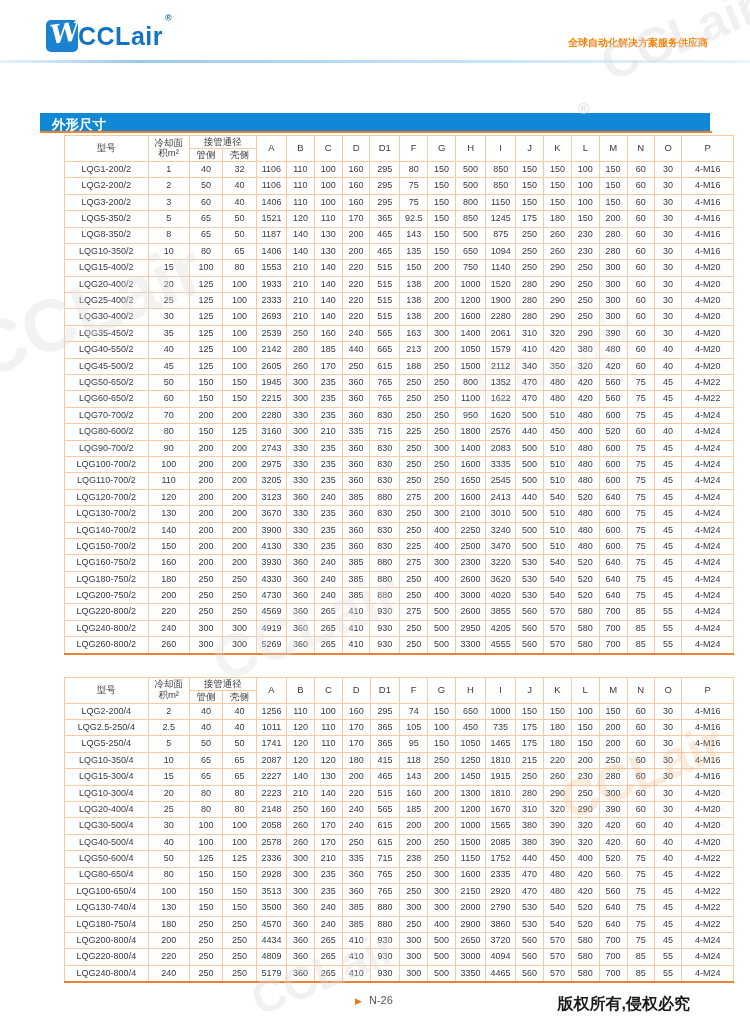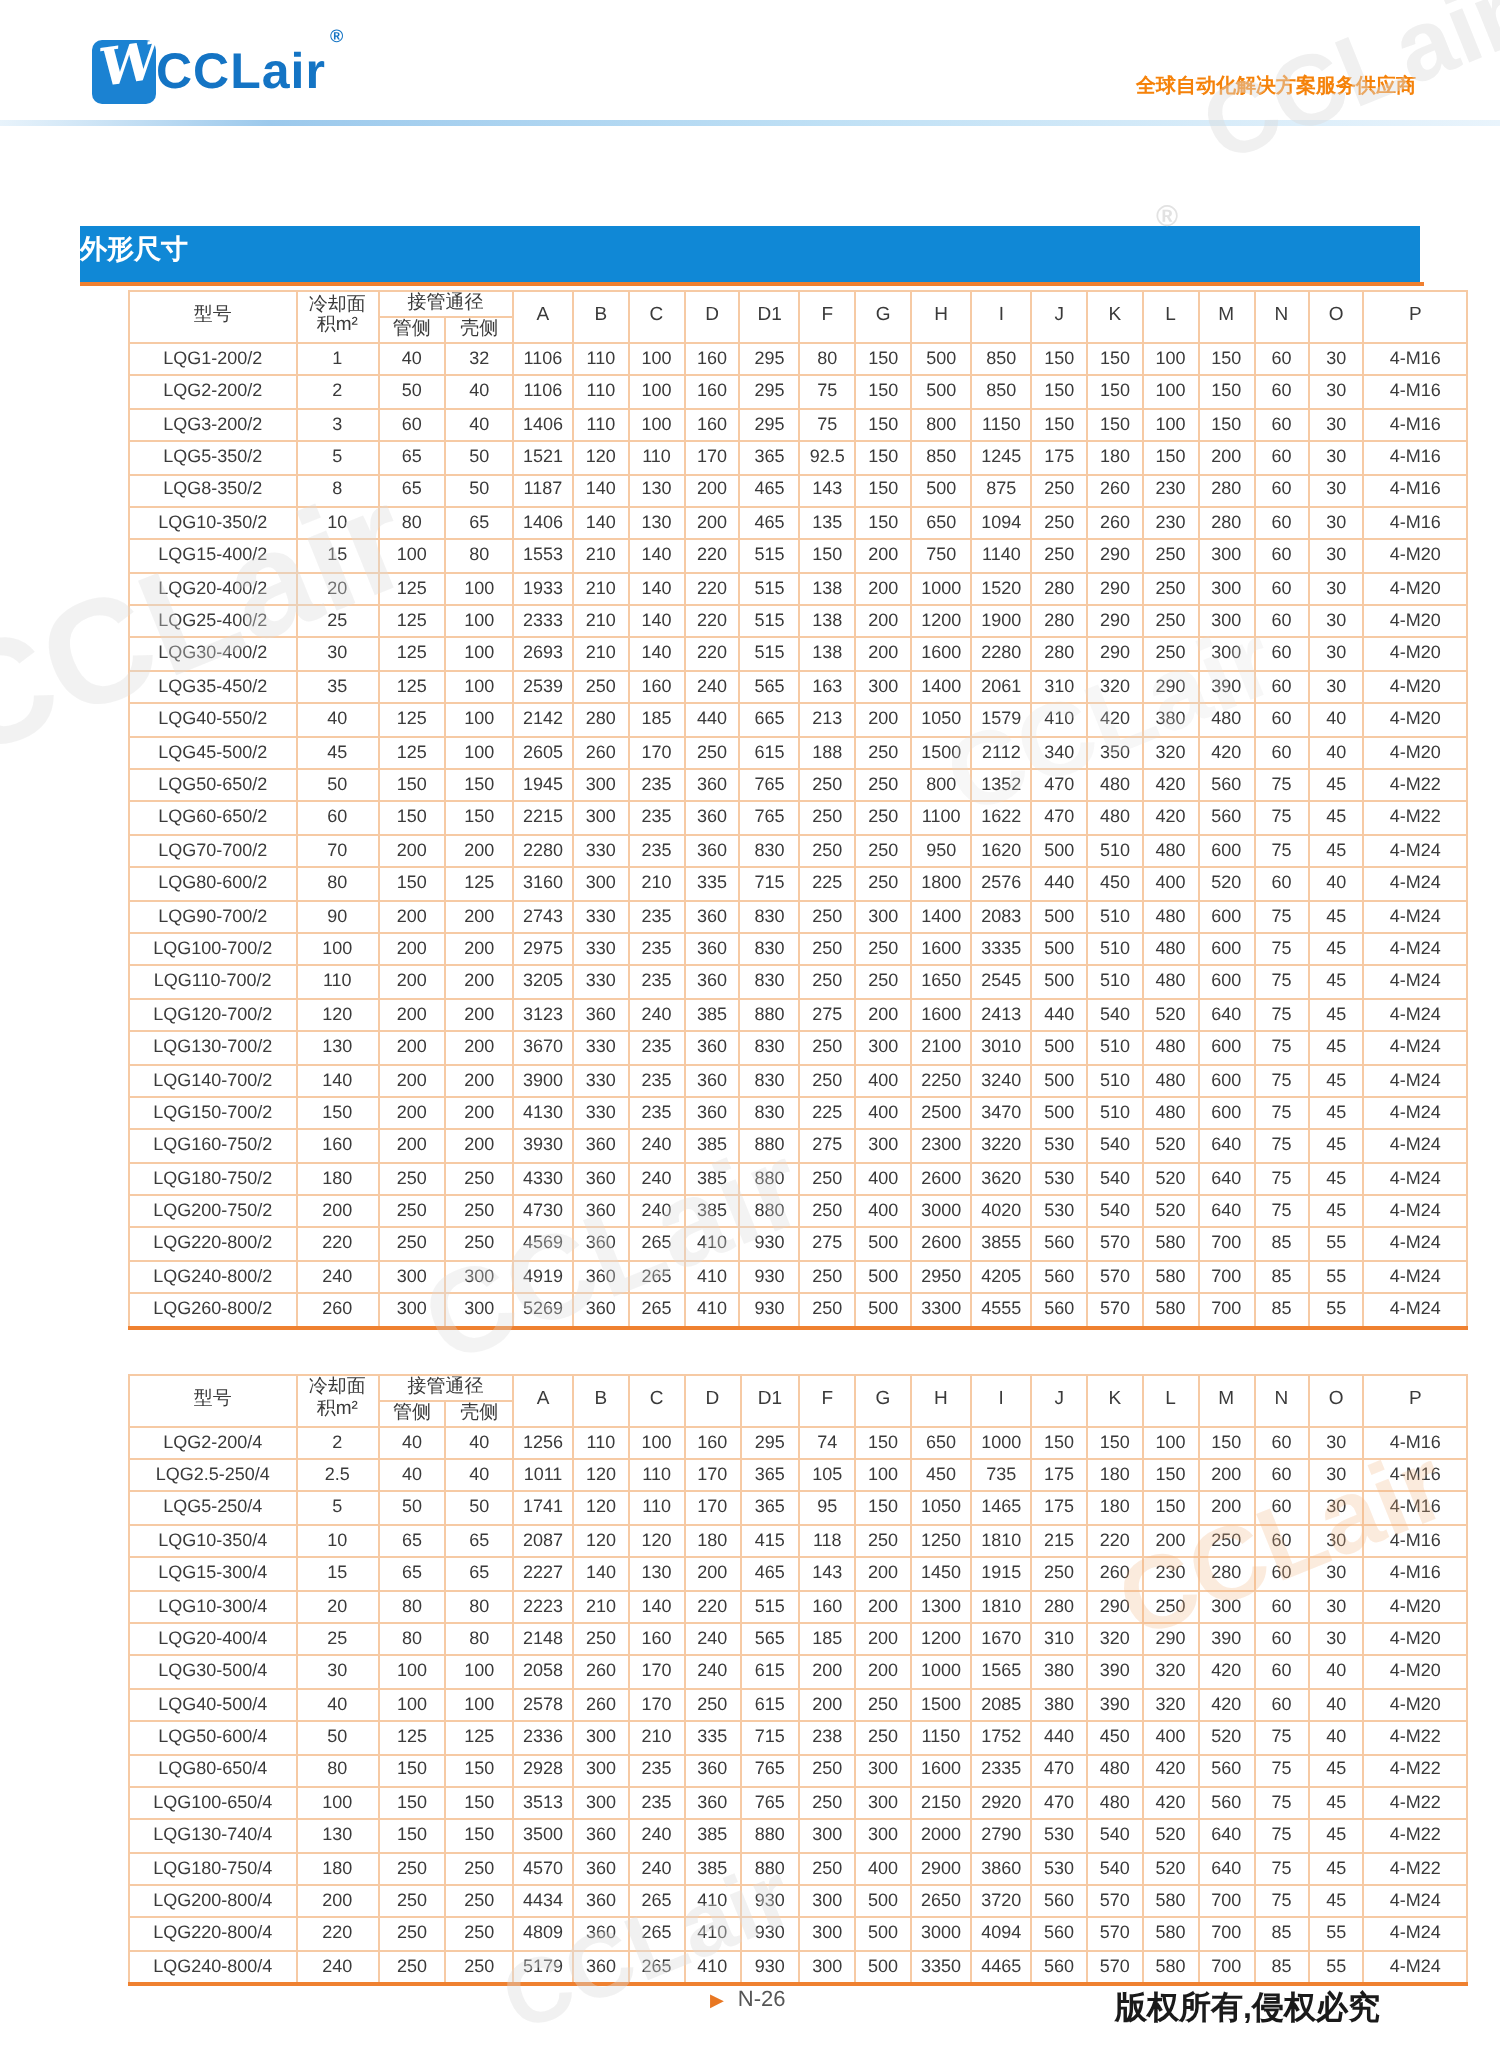--- a/index.html
+++ b/index.html
@@ -12,22 +12,22 @@
   .brand-inner{position:absolute;left:46px;top:20px;display:flex;align-items:center;}
   .logo-mark{width:32px;height:32px;background:#1b82d2;border-radius:5px;position:relative;display:inline-block;}
   .logo-mark span{position:absolute;left:4px;top:-2px;color:#fff;font-size:26px;font-style:italic;font-weight:bold;font-family:"DejaVu Serif",serif;transform:rotate(-8deg);}
   .logo-text{color:#1474c4;font-size:25px;font-weight:bold;letter-spacing:.5px;margin-left:0;}
   .logo-reg{color:#1474c4;font-size:9px;vertical-align:top;position:relative;top:-9px;left:2px;font-weight:bold;}
   .tagline{position:absolute;right:42px;top:36px;color:#f5820a;font-size:10px;font-weight:bold;}
   .brand-divider{position:absolute;left:0;top:60px;width:750px;height:3px;
     background:linear-gradient(to right,#e8f3fb 0%,#9cc9ec 18%,#bfe0f5 55%,#e9f4fc 100%);}
   
   .content{position:absolute;left:40px;top:113px;width:670px;}
-  .section-bar{height:28px;background:#1088d6;color:#fff;font-size:13.5px;font-weight:bold;
-    line-height:24px;box-sizing:border-box;}
+  .section-bar{height:18px;background:#1088d6;color:#fff;font-size:13.5px;font-weight:bold;
+    line-height:24px;padding-left:12px;box-sizing:border-box;}
   .section-underline{height:2px;background:#f08030;width:672px;margin-bottom:2px;}
   table.dim{border-collapse:collapse;width:670px;table-layout:auto;margin-top:2px;}
   table.dim th,table.dim td{
     border:1px solid #f6caa4;text-align:center;vertical-align:middle;
     font-size:9px;line-height:1.05;padding:1px 0;color:#3a3a3a;font-weight:normal;
     white-space:nowrap;overflow:hidden;
   }
   table.dim th{font-size:9.5px;}
   table.dim td{height:13.4px;}
   table.dim{border-bottom:2px solid #ef8130;margin-left:24px;}

